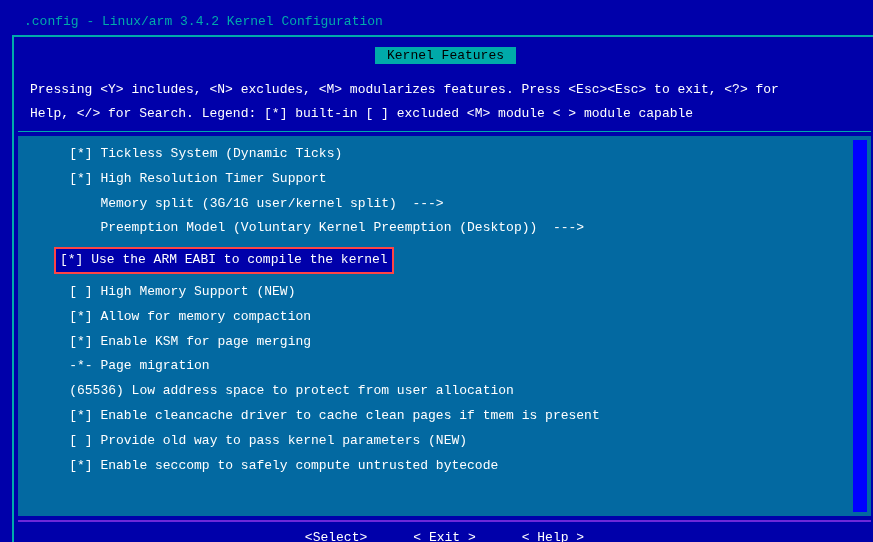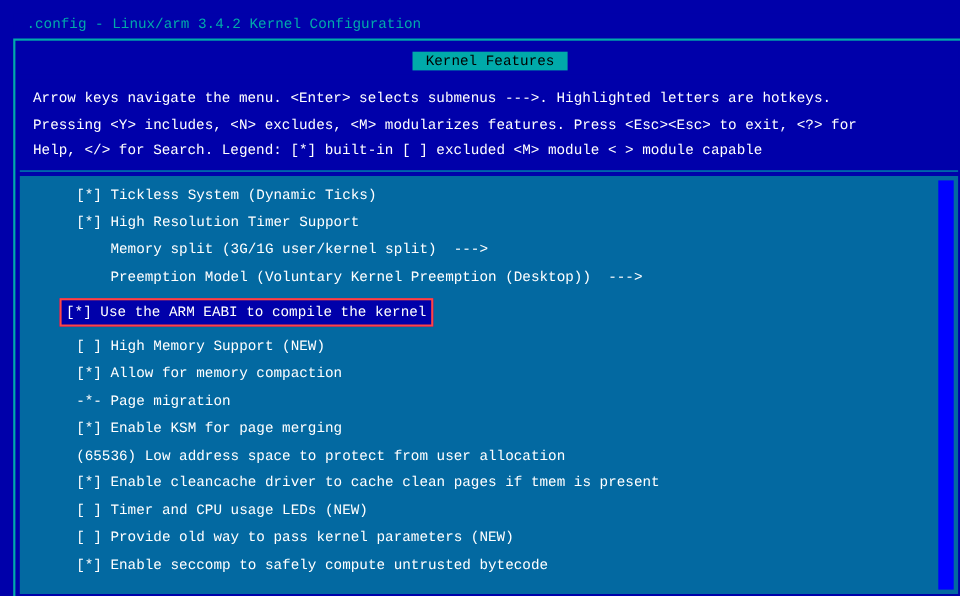--- a/index.html
+++ b/index.html
@@ -85,39 +85,37 @@
 </div>
 
 <div id="main-window">
   <div id="tab-bar">
     <div class="tab-item">
       <span>Kernel Features</span>
     </div>
   </div>
 
   <div id="info-area">
-    <div>Arrow keys navigate the menu.  &lt;Enter&gt; selects submenus ---&gt;.  Highlighted letters are hotkeys.</div>
     <div>Pressing &lt;Y&gt; includes, &lt;N&gt; excludes, &lt;M&gt; modularizes features.  Press &lt;Esc&gt;&lt;Esc&gt; to exit, &lt;?&gt; for</div>
     <div>Help, &lt;/&gt; for Search.  Legend: [*] built-in  [ ] excluded  &lt;M&gt; module  &lt; &gt; module capable</div>
   </div>
 
   <div id="content-area">
     <div id="menu-list">
         <div style="font-family: &quot;Courier New&quot;, Courier, monospace; font-size: 13px; white-space: pre; line-height: 1.6; cursor: pointer; color: rgb(255, 255, 255); padding-left: 4px;">    [*] Tickless System (Dynamic Ticks)</div>
         <div style="font-family: &quot;Courier New&quot;, Courier, monospace; font-size: 13px; white-space: pre; line-height: 1.6; cursor: pointer; color: rgb(255, 255, 255); padding-left: 4px;">    [*] High Resolution Timer Support</div>
         <div style="font-family: &quot;Courier New&quot;, Courier, monospace; font-size: 13px; white-space: pre; line-height: 1.6; cursor: pointer; color: rgb(255, 255, 255); padding-left: 4px;">        Memory split (3G/1G user/kernel split)  ---&gt;</div>
         <div style="font-family: &quot;Courier New&quot;, Courier, monospace; font-size: 13px; white-space: pre; line-height: 1.6; cursor: pointer; color: rgb(255, 255, 255); padding-left: 4px;">        Preemption Model (Voluntary Kernel Preemption (Desktop))  ---&gt;</div>
         <div style="font-family: &quot;Courier New&quot;, Courier, monospace; font-size: 13px; white-space: pre; line-height: 1.6; cursor: pointer; color: rgb(255, 255, 255); padding-left: 16px; background-color: transparent; display: block;"><span style="border: 2px solid rgb(255, 68, 68); background-color: rgb(0, 0, 170); color: rgb(255, 255, 255); padding: 1px 4px; display: inline-block;">[*] Use the ARM EABI to compile the kernel</span></div>
         <div style="font-family: &quot;Courier New&quot;, Courier, monospace; font-size: 13px; white-space: pre; line-height: 1.6; cursor: pointer; color: rgb(255, 255, 255); padding-left: 4px;">    [ ] High Memory Support (NEW)</div>
         <div style="font-family: &quot;Courier New&quot;, Courier, monospace; font-size: 13px; white-space: pre; line-height: 1.6; cursor: pointer; color: rgb(255, 255, 255); padding-left: 4px;">    [*] Allow for memory compaction</div>
+        <div style="font-family: &quot;Courier New&quot;, Courier, monospace; font-size: 13px; white-space: pre; line-height: 1.6; cursor: pointer; color: rgb(255, 255, 255); padding-left: 4px;">    [*] Enable KSM for page merging</div>
         <div style="font-family: &quot;Courier New&quot;, Courier, monospace; font-size: 13px; white-space: pre; line-height: 1.6; cursor: pointer; color: rgb(255, 255, 255); padding-left: 4px;">    -*- Page migration</div>
-        <div style="font-family: &quot;Courier New&quot;, Courier, monospace; font-size: 13px; white-space: pre; line-height: 1.6; cursor: pointer; color: rgb(255, 255, 255); padding-left: 4px;">    [*] Enable KSM for page merging</div>
         <div style="font-family: &quot;Courier New&quot;, Courier, monospace; font-size: 13px; white-space: pre; line-height: 1.6; cursor: pointer; color: rgb(255, 255, 255); padding-left: 4px;">    (65536) Low address space to protect from user allocation</div>
         <div style="font-family: &quot;Courier New&quot;, Courier, monospace; font-size: 13px; white-space: pre; line-height: 1.6; cursor: pointer; color: rgb(255, 255, 255); padding-left: 4px;">    [*] Enable cleancache driver to cache clean pages if tmem is present</div>
-        <div style="font-family: &quot;Courier New&quot;, Courier, monospace; font-size: 13px; white-space: pre; line-height: 1.6; cursor: pointer; color: rgb(255, 255, 255); padding-left: 4px;">    [ ] Timer and CPU usage LEDs (NEW)</div>
         <div style="font-family: &quot;Courier New&quot;, Courier, monospace; font-size: 13px; white-space: pre; line-height: 1.6; cursor: pointer; color: rgb(255, 255, 255); padding-left: 4px;">    [ ] Provide old way to pass kernel parameters (NEW)</div>
         <div style="font-family: &quot;Courier New&quot;, Courier, monospace; font-size: 13px; white-space: pre; line-height: 1.6; cursor: pointer; color: rgb(255, 255, 255); padding-left: 4px;">    [*] Enable seccomp to safely compute untrusted bytecode</div>
       </div>
     <div id="right-scrollbar"></div>
   </div>
 
   <div id="bottom-bar">
     <span class="bottom-btn">
       <span>&lt;Select&gt;</span>
     </span>

